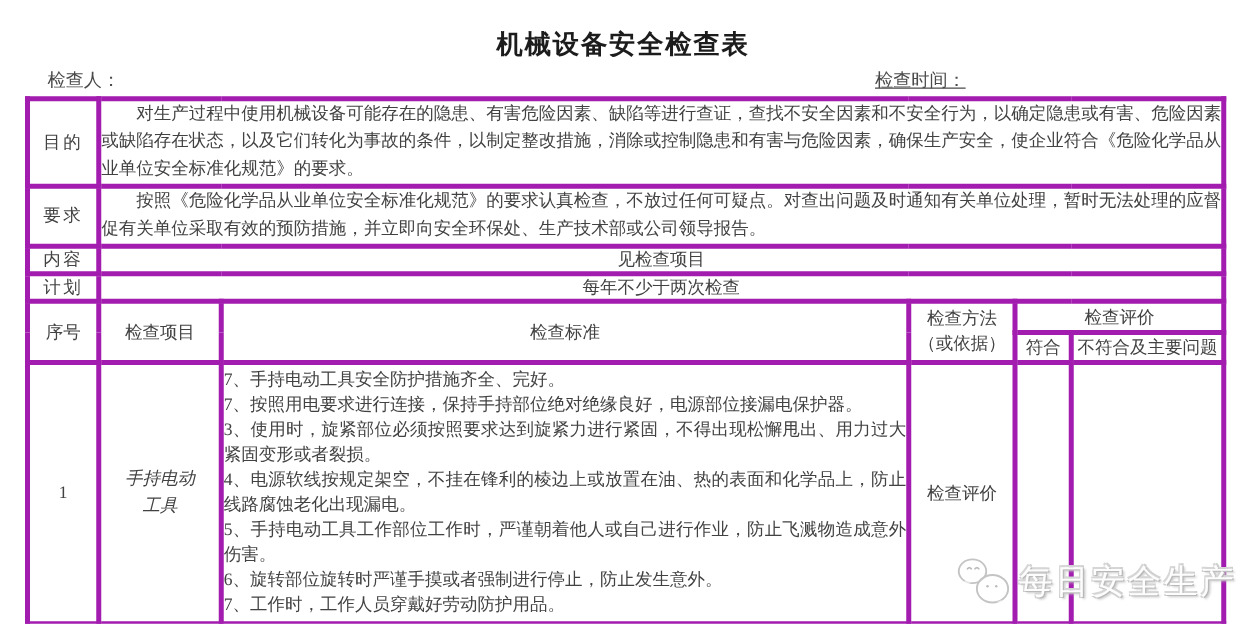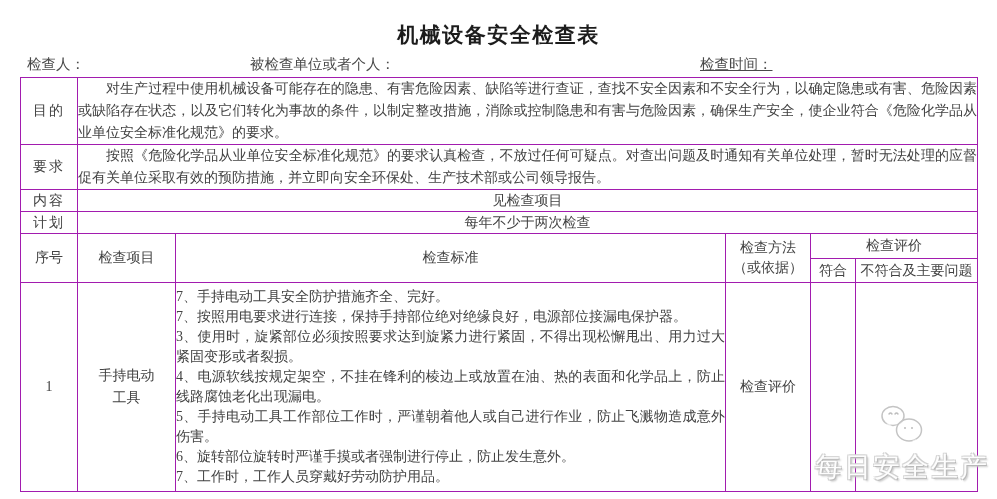--- a/index.html
+++ b/index.html
@@ -19,34 +19,34 @@
     color: #1c1c1c;
     letter-spacing: 1.5px;
   }
   .info-row {
     position: absolute;
     top: 55px; left: 0;
     width: 997px; height: 22px;
     font-size: 14.5px;
     color: #4a4a4a;
   }
-  .info-inspector { position: absolute; left: 27px; }
+  .info-inspector { position: absolute; left: 38px; }
   .info-unit      { position: absolute; left: 250px; }
   .info-time      { position: absolute; left: 700px; text-decoration: underline; }
 
   table.main-table {
     position: absolute;
     top: 77px; left: 20px;
     width: 957px;
     border-collapse: collapse;
     table-layout: fixed;
     font-size: 14px;
   }
   table.main-table td {
-    border: 1px solid #a21caf;
+    border: 4px solid #a21caf;
     text-align: center;
     vertical-align: middle;
     padding: 0;
     color: #424242;
     overflow: hidden;
   }
   td.label-cell { letter-spacing: 2px; font-family: Liberation Serif, serif; }
   td.para-cell {
     text-align: left;
     padding: 2px 9px;
@@ -60,29 +60,28 @@
   tr.hdr-1        { height: 25px; }
   tr.hdr-2        { height: 24px; }
   tr.data-row     { height: 209px; }
   .method-line { display: block; line-height: 20px; }
   td.standards-cell {
     text-align: left;
     vertical-align: middle;
     padding: 3px 6px 3px 9px;
   }
   .standard-item { line-height: 20px; text-align: justify; }
-  .item-wrap { width: 62px; margin: 16px auto; line-height: 22px; }
+  .item-wrap { width: 62px; margin: 16px auto; line-height: 22px; font-style: italic; }
 
   .watermark {
     position: absolute;
     right: 8px; bottom: 14px;
     display: flex;
     align-items: center;
     gap: 5px;
-    flex-direction: column;
   }
   .wm-icon { display: inline-block; line-height: 0; }
   .wm-text {
     font-size: 27px;
     letter-spacing: 2px;
     color: #fdfdfd;
     text-shadow:
       1px 1px 0 #b9b9b9,
       -1px -1px 0 #d6d6d6,
       1px -1px 0 #cfcfcf,
@@ -90,21 +89,20 @@
       2px 2px 2px #c4c4c4;
   }
 </style>
 </head>
 <body>
 
 <div class="page-title">机械设备安全检查表</div>
 
 <div class="info-row">
   <span class="info-inspector">检查人：</span>
-  <span class="info-unit">被检查单位或者个人：</span>
   <span class="info-time">检查时间：</span>
 </div>
 
 <table class="main-table">
   <colgroup>
     <col style="width:57px">
     <col style="width:98px">
     <col style="width:550px">
     <col style="width:85px">
     <col style="width:45px">

